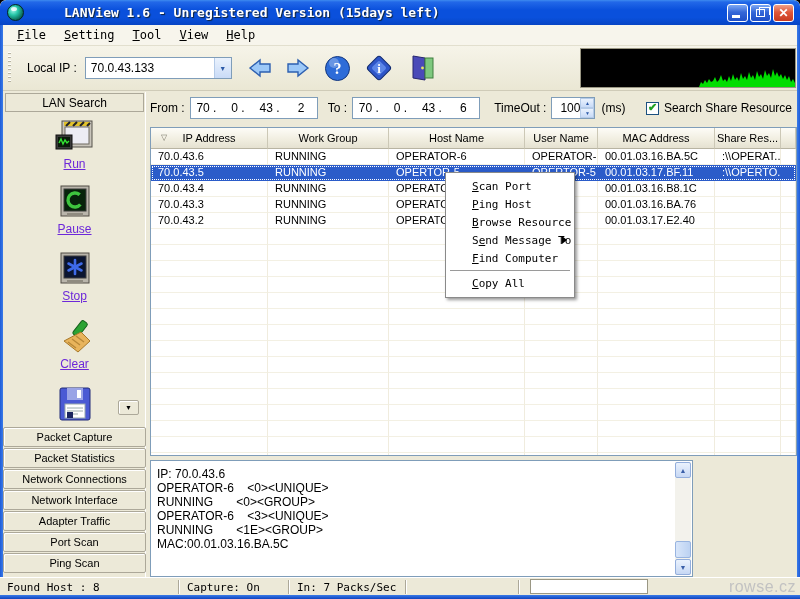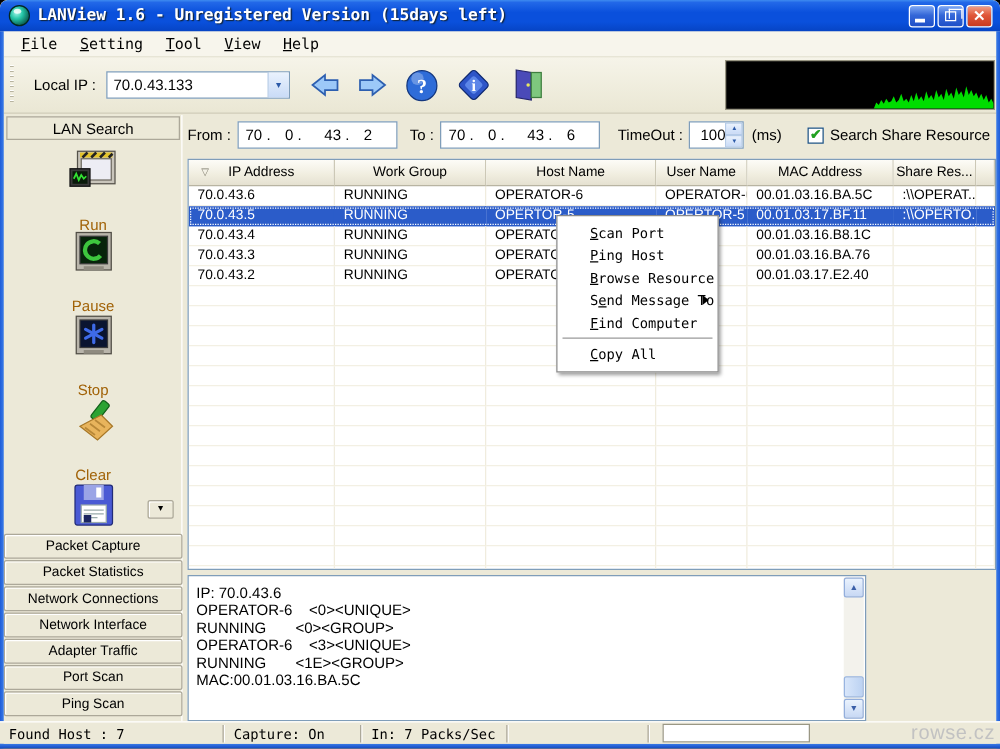--- a/index.html
+++ b/index.html
@@ -15,21 +15,21 @@
     border-radius:6px 6px 0 0;overflow:hidden;font-family:var(--sans);}
   
   .frame-left,.frame-right{position:absolute;top:25px;bottom:0;width:3px;
     background:linear-gradient(90deg,#1E5CD8,#3A7BE8);z-index:40;}
   .frame-left{left:0;} .frame-right{right:0;background:linear-gradient(90deg,#3A7BE8,#1E5CD8);}
   .frame-bottom{position:absolute;left:0;right:0;bottom:0;height:4px;
     background:linear-gradient(180deg,#3A7BE8,#0F44BE);z-index:41;}
   
   .titlebar{position:absolute;left:0;top:0;width:800px;height:25px;
     background:linear-gradient(180deg,#3E8BF0 0%,#2268E8 8%,#0A50DC 40%,#0A50DC 70%,#0644C4 100%);
-    display:flex;align-items:center;z-index:50;border-radius:6px 6px 0 0;}
+    display:flex;align-items:center;z-index:50;border-radius:6px 6px 0 0;gap:34px;}
   .title-icon{width:17px;height:17px;margin:0 6px 0 7px;border-radius:50%;
     background:radial-gradient(circle at 35% 35%, #9FF4E8 0%, #26C6A8 35%, #0E6E5E 70%, #06362E 100%);
     border:1px solid #04281f;position:relative;flex:0 0 auto;}
   .title-icon::after{content:"";position:absolute;left:3px;top:2px;width:6px;height:4px;
     border-radius:50%;background:rgba(255,255,255,.8);}
   .title-text{color:#fff;font:bold 13px var(--mono);text-shadow:1px 1px 1px #123;white-space:nowrap;}
   .winbtns{margin-left:auto;display:flex;gap:2px;padding-right:6px;}
   .wbtn{width:21px;height:18px;border-radius:3px;border:1px solid #fff;
     display:flex;align-items:center;justify-content:center;position:relative;}
   .wbtn.blue{background:linear-gradient(180deg,#7DA8F4,#3467D8 45%,#1E4FC8);}
@@ -62,36 +62,36 @@
     border:1px solid #9A9784;position:relative;overflow:hidden;}
   .traffic svg{position:absolute;right:0;bottom:0;}
   
   .sidebar{position:absolute;left:3px;top:92px;width:143px;height:485px;background:var(--beige);
     border-right:1px solid #fff;z-index:20;}
   .side-header{position:absolute;left:2px;top:1px;width:139px;height:19px;
     border:1px solid #ACA899;background:var(--beige);
     font:12px var(--sans);display:flex;align-items:center;justify-content:center;}
   .toolblock{position:absolute;left:0;width:143px;text-align:center;cursor:pointer;}
   .toolblock svg{display:block;margin:0 auto;}
-  .toolblock .tlabel{font:12px var(--sans);color:#a16207;margin-top:16px;}
+  .toolblock .tlabel{font:12px var(--sans);color:#6d28d9;margin-top:0;text-decoration:underline;}
   .save-drop{position:absolute;left:115px;top:308px;width:21px;height:15px;
     background:var(--beige);border:1px solid #ACA899;border-radius:2px;
     box-shadow:inset 1px 1px 0 #fff;display:flex;align-items:center;justify-content:center;cursor:pointer;}
   .save-drop::after{content:"▼";font-size:7px;color:#000;}
   .navstack{position:absolute;left:0px;top:335px;width:143px;}
   .nav-btn{height:20px;margin-bottom:1px;background:var(--beige);
     border:1px solid #ACA899;box-shadow:inset 1px 1px 0 #fff;border-radius:2px;
     font:11px var(--sans);display:flex;align-items:center;justify-content:center;cursor:pointer;}
   
   .scanbar{position:absolute;left:150px;top:95px;width:647px;height:26px;
     display:flex;align-items:center;z-index:10;}
   .sb-label{font:12px var(--sans);margin-right:5px;white-space:nowrap;}
   .ipbox{width:134px;height:22px;background:#fff;border:1px solid var(--ctl-border);
     display:flex;align-items:center;justify-content:space-around;margin-right:10px;}
-  .ipseg{font:12px var(--sans);min-width:20px;text-align:left;cursor:text;}
+  .ipseg{font:12px var(--sans);min-width:20px;text-align:center;cursor:text;}
   .ipseg:not(:last-child)::after{content:" .";color:#000;}
   .spinbox{width:46px;height:22px;background:#fff;border:1px solid var(--ctl-border);
     display:flex;align-items:center;position:relative;margin-right:6px;}
   .spin-val{flex:1;font:12px var(--sans);padding-left:4px;text-align:right;}
   .spinners{width:14px;height:20px;display:flex;flex-direction:column;}
   .spin-btn{flex:1;background:linear-gradient(180deg,#EAF2FD,#C9DBF7);border:1px solid #B5CBE8;
     display:flex;align-items:center;justify-content:center;font-size:5px;color:#2C5AA8;}
   .checkbox{width:13px;height:13px;background:#fff;border:1px solid #1C5180;margin:0 5px 0 16px;
     display:flex;align-items:center;justify-content:center;cursor:pointer;}
   .checkbox.checked::after{content:"✔";color:#21A121;font:bold 11px var(--sans);margin-top:-2px;}
@@ -564,21 +564,21 @@
         <div class="info-line">MAC:00.01.03.16.BA.5C</div>
       </div>
     <div class="vscroll">
       <div class="sc-btn sc-up">▲</div>
       <div class="sc-thumb"></div>
       <div class="sc-btn sc-down">▼</div>
     </div>
   </div>
 
   <div class="statusbar">
-    <div class="sb-seg" style="left:0;width:178px;">Found Host : 7</div>
+    <div class="sb-seg" style="left:0;width:178px;">Found Host : 8</div>
     <div class="sb-div" style="left:178px;"></div>
     <div class="sb-seg" style="left:180px;width:106px;">Capture: On</div>
     <div class="sb-div" style="left:288px;"></div>
     <div class="sb-seg" style="left:290px;width:113px;">In: 7 Packs/Sec</div>
     <div class="sb-div" style="left:405px;"></div>
     <div class="sb-div" style="left:518px;"></div>
     <div class="sb-box"></div>
     <div class="watermark">rowse.cz</div>
   </div>
 

